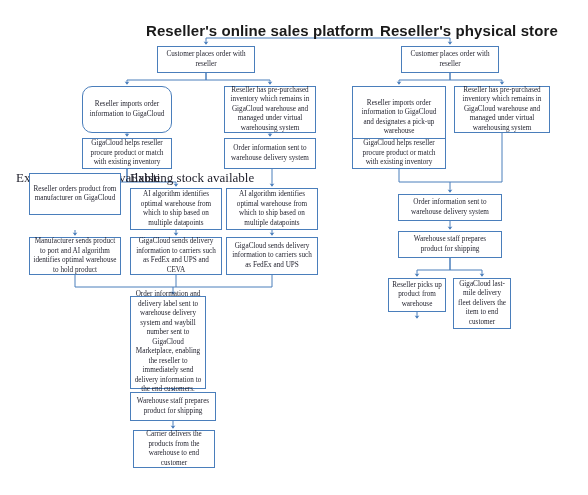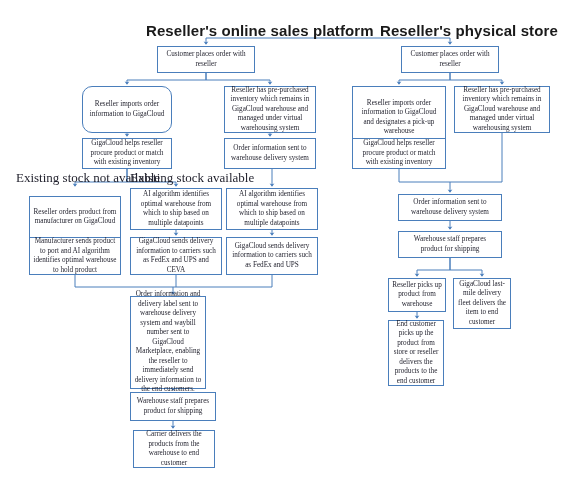--- a/index.html
+++ b/index.html
@@ -126,21 +126,21 @@
   </div>
 
   <div class="node" style="left:82px;top:138px;width:90px;height:31px;">
     <span>GigaCloud helps reseller procure product or match with existing inventory</span>
   </div>
 
   <div class="node" style="left:224px;top:138px;width:92px;height:31px;">
     <span>Order information sent to warehouse delivery system</span>
   </div>
 
-  <div class="node" style="left:29px;top:196px;width:92px;height:42px;">
+  <div class="node" style="left:29px;top:173px;width:92px;height:42px;">
     <span>Reseller orders product from manufacturer on GigaCloud</span>
   </div>
 
   <div class="node" style="left:130px;top:188px;width:92px;height:42px;">
     <span>AI algorithm identifies optimal warehouse from which to ship based on multiple datapoints</span>
   </div>
 
   <div class="node" style="left:226px;top:188px;width:92px;height:42px;">
     <span>AI algorithm identifies optimal warehouse from which to ship based on multiple datapoints</span>
   </div>
@@ -190,17 +190,14 @@
   </div>
 
   <div class="node" style="left:388px;top:278px;width:58px;height:34px;">
     <span>Reseller picks up product from warehouse</span>
   </div>
 
   <div class="node" style="left:453px;top:278px;width:58px;height:51px;">
     <span>GigaCloud last-mile delivery fleet delivers the item to end customer</span>
   </div>
 
-  <div class="node" style="left:388px;top:320px;width:56px;height:66px;">
-    <span>End customer picks up the product from store or reseller delivers the products to the end customer</span>
-  </div>
 
 </div>
 
 </body></html>

